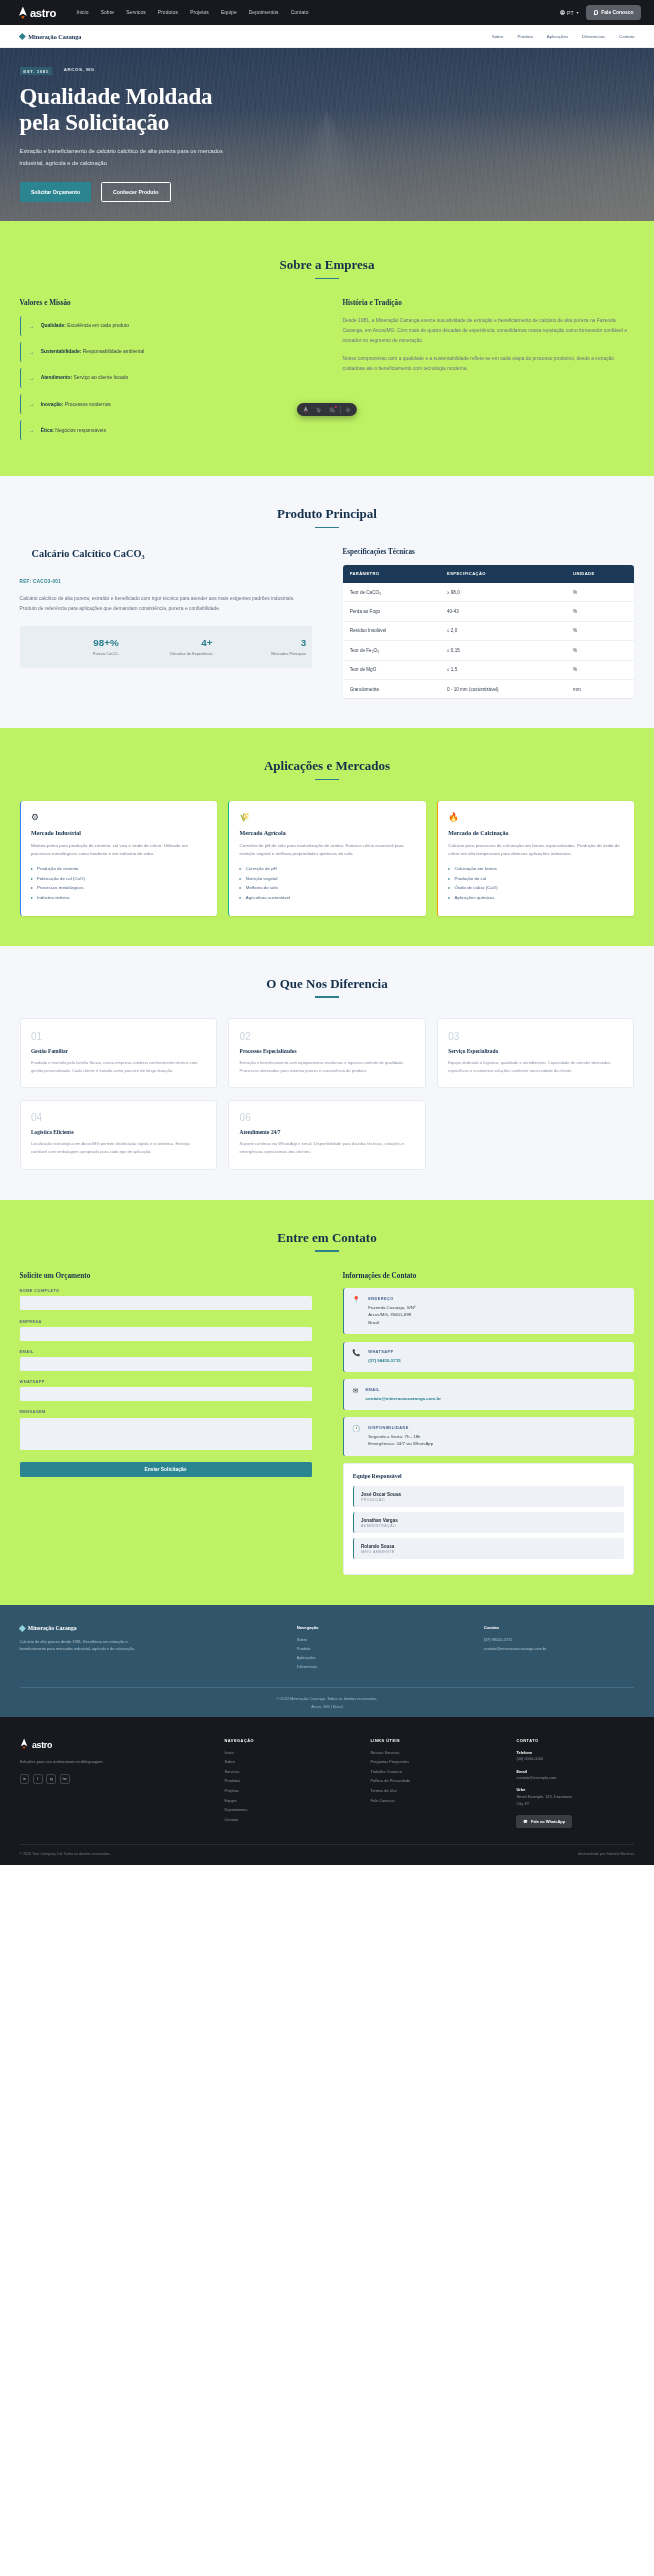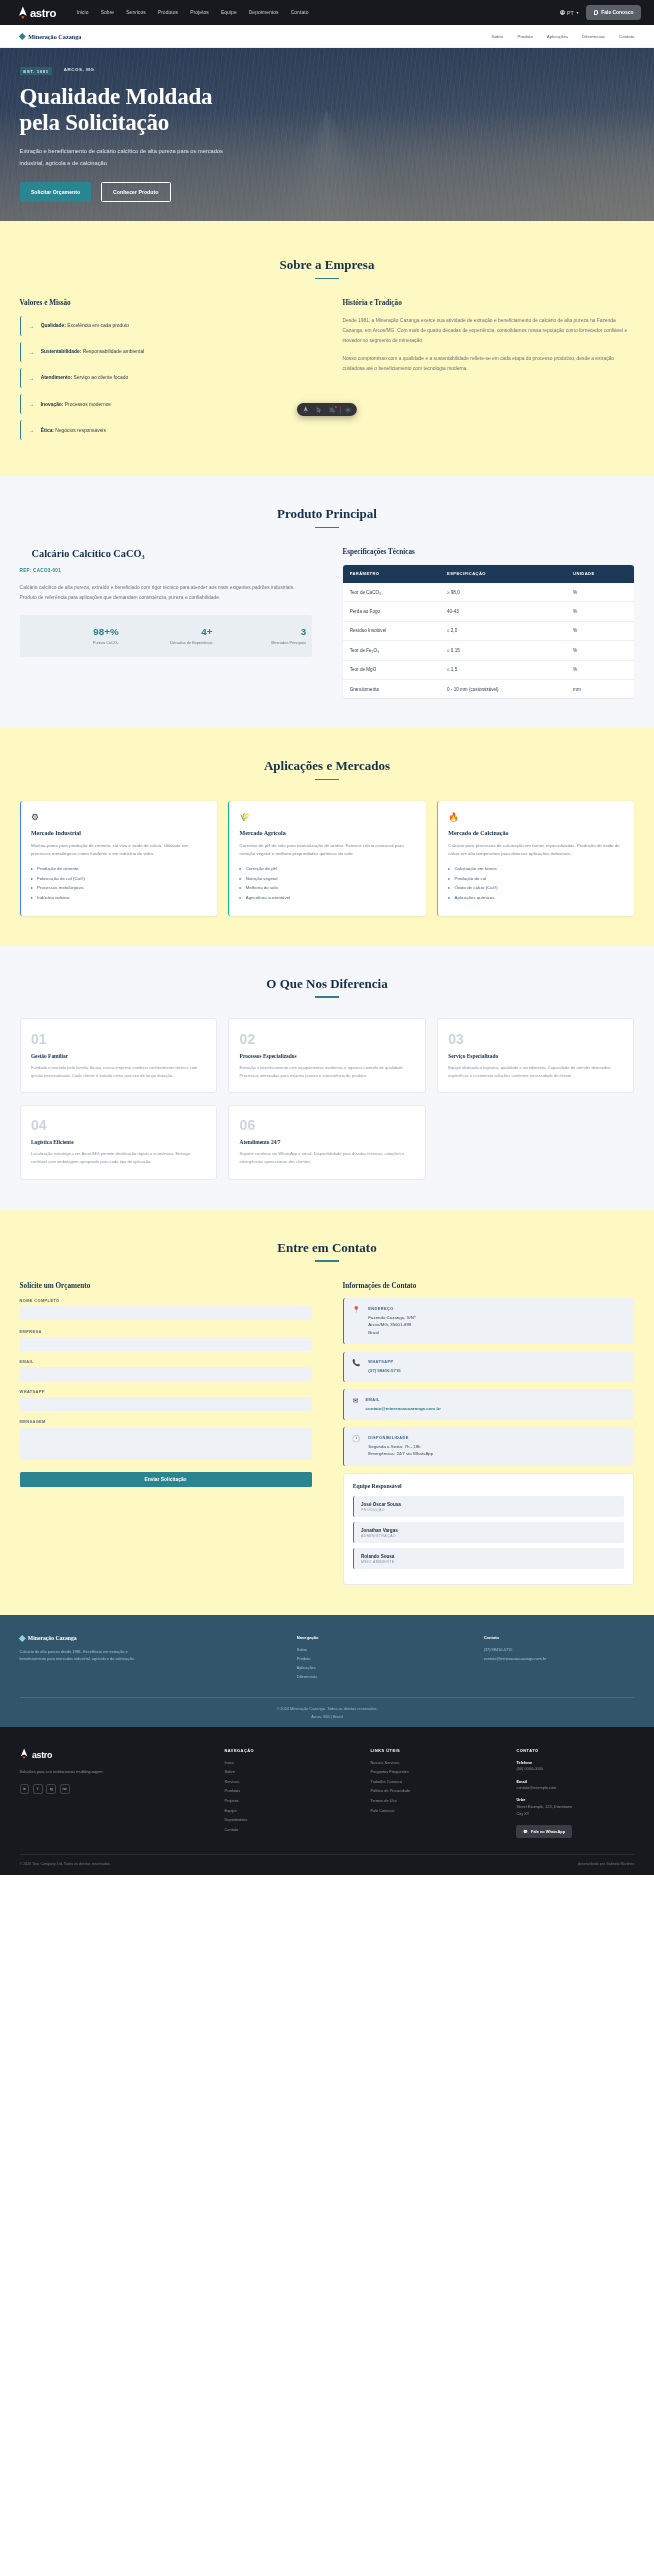--- a/index.html
+++ b/index.html
@@ -121,21 +121,21 @@
   .dt-sep{width:0.5px;height:7.7px;background:#4c4f56;margin:0 1px;}
   .dot-red{position:absolute;top:2.6px;right:2.1px;width:2.1px;height:2.1px;border-radius:50%;background:#d6336c;}
 
   
   .section{padding:30px 19.6px;}
   .sec-title{
     font-family:"Liberation Serif",serif;text-align:center;color:#15304d;
     font-size:13px;font-weight:bold;margin-bottom:4.6px;
   }
   .sec-rule{width:24px;height:1.3px;background:#2f7f8c;margin:0 auto 20.6px;}
-  .bg-white{background:#fef9c3;}
+  .bg-white{background:#bef264;}
   .bg-light{background:#f5f7fa;}
 
   h3.blk{
     font-family:"Liberation Serif",serif;color:#15304d;font-size:7.2px;
     font-weight:bold;margin-bottom:8.2px;
   }
   p.body{color:#6b7280;font-size:4.9px;line-height:2.1;margin-bottom:7.2px;}
 
   .two-col{display:flex;gap:31px;max-width:615px;margin:0 auto;}
   .col{flex:1;}
@@ -145,21 +145,21 @@
     border-left:1px solid #2f7f8c;border-radius:2.1px;padding:7.2px 0 7.2px 8.2px;
     margin-bottom:5.7px;display:flex;gap:6.2px;align-items:center;
   }
   .val-arrow{color:#2f7f8c;font-size:5.7px;}
   .val-text{font-size:4.9px;color:#374151;}
   .val-text b{color:#15304d;}
 
   
   .prod-title{
     font-family:"Liberation Serif",serif;color:#15304d;font-size:10.3px;font-weight:bold;
-    margin-bottom:9px;
+    margin-bottom:20px;
     padding-left:12px;
   }
   .prod-ref{color:#2a8591;font-size:4.6px;font-weight:bold;letter-spacing:0.3px;margin-bottom:9.3px;}
   .stats{
     background:#e9eef2;border-radius:3.1px;display:flex;padding:11.3px 5.2px;margin-top:11.3px;
   }
   .stat{flex:1;text-align:right;}
   .stat-num{color:#2a7f8c;font-size:9.8px;font-weight:bold;margin-bottom:3.1px;}
   .stat-lab{color:#6b7280;font-size:3.9px;line-height:1.5;}
 
@@ -182,21 +182,21 @@
   }
   .mcard .micon{font-size:8.8px;margin-bottom:8.2px;display:block;line-height:1;}
   .mcard h4{font-family:"Liberation Serif",serif;color:#15304d;font-size:6px;font-weight:bold;margin-bottom:5.7px;}
   .mcard p{color:#7b8594;font-size:4.4px;line-height:1.95;margin-bottom:7.2px;}
   .mcard li{list-style:none;color:#4a6080;font-size:4.4px;margin-bottom:4.6px;display:flex;gap:4.1px;}
   .mcard li:before{content:"\25B8";color:#2f7f8c;font-size:4.1px;}
 
   
   .grid6{display:grid;grid-template-columns:repeat(3,1fr);gap:11.3px;max-width:615px;margin:0 auto;}
   .dcard{background:#fff;border:0.5px solid #e7ebf0;border-radius:3.1px;padding:11.3px 10.3px 12.4px;}
-  .dnum{color:#ccd5de;font-size:14px;font-weight:bold;margin-bottom:6.2px;}
+  .dnum{color:#ccd5de;font-size:10px;font-weight:normal;margin-bottom:6.2px;}
   .dcard h4{font-family:"Liberation Serif",serif;color:#15304d;font-size:5.4px;font-weight:bold;margin-bottom:5.2px;}
   .dcard p{color:#8b94a3;font-size:4.1px;line-height:1.95;}
 
   
   .form-label{
     color:#5a6676;font-size:3.9px;font-weight:bold;letter-spacing:0.4px;margin-bottom:3.1px;display:block;
   }
   .form-field{
     width:100%;background:#eef1f5;border:none;border-radius:1.5px;height:14px;
     margin-bottom:8.2px;padding:0 4.6px;font-size:4.6px;color:#374151;

